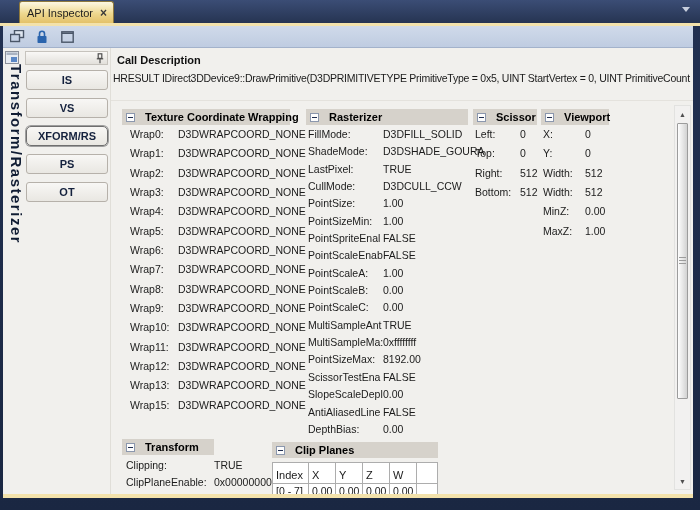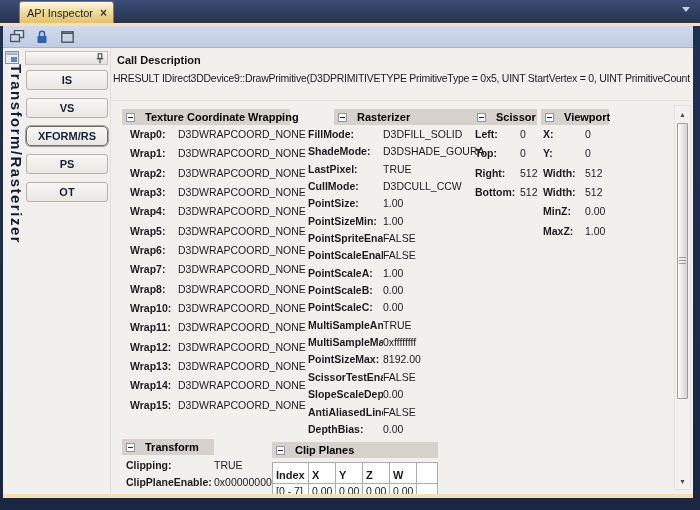--- a/index.html
+++ b/index.html
@@ -66,49 +66,49 @@
   .sec-hdr { position:absolute; height:16px; background:#d6d2cb;
     display:flex; align-items:center; }
   .collapse-box { width:9px; height:9px; margin-left:4px; background:#fdfdfd;
     border:1px solid #8b97ad; position:relative; flex:none; }
   .collapse-box::after { content:""; position:absolute; left:1px; right:1px; top:3px;
     height:1px; background:#1e2c4e; }
   .sec-hdr .t { font-weight:bold; font-size:11px; color:#000; margin-left:10px; white-space:nowrap; }
 
   .rows { position:absolute; font-size:10.5px; color:#1b1b1b; }
   .row { white-space:nowrap; }
-  .row .lbl { display:inline-block; font-weight:bold; overflow:hidden;
+  .row .lbl { display:inline-block; font-weight:normal; overflow:hidden;
     white-space:nowrap; vertical-align:top; }
   .tcw-rows .row, .sci-rows .row, .vp-rows .row { height:19.35px; line-height:19.35px; }
   .ras-rows .row { height:17.35px; line-height:17.35px; }
   .tfm-rows .row { height:17px; line-height:17px; }
   .tcw-rows .lbl { width:48px; height:19.35px; }
   .ras-rows .lbl { width:75px; height:17.35px; }
   .sci-rows .lbl { width:45px; height:19.35px; }
   .vp-rows  .lbl { width:42px; height:19.35px; }
   .tfm-rows .lbl { width:88px; height:17px; }
 
   .tcw-hdr { left:11px;  top:8px;   width:168px; }
   .tcw-rows{ left:19px;  top:24px; }
-  .ras-hdr { left:195px; top:8px;   width:162px;margin-left:28px; }
+  .ras-hdr { left:195px; top:8px;   width:162px; }
   .ras-rows{ left:197px; top:25px; }
   .sci-hdr { left:362px; top:8px;   width:64px; }
   .sci-rows{ left:364px; top:24px; }
   .vp-hdr  { left:430px; top:8px;   width:68px; }
   .vp-rows { left:432px; top:24px; }
   .tfm-hdr { left:11px;  top:338px; width:92px; }
   .tfm-rows{ left:15px;  top:356px; }
   .clip-hdr{ left:161px; top:341px; width:166px; }
 
   .clip-table { position:absolute; left:161px; top:361px; width:165px;
     border-collapse:collapse; background:#fff; font-size:10.5px; color:#1b1b1b;
     border:1px solid #8f8f8f; table-layout:fixed; }
   .clip-table th, .clip-table td { border:1px solid #adadad; padding:0 0 0 3px;
     text-align:left; overflow:hidden; white-space:nowrap; }
-  .clip-table th { height:21px; font-weight:bold; font-size:11px; vertical-align:bottom; padding-bottom:2px; }
+  .clip-table th { height:21px; font-weight:normal; font-size:11px; vertical-align:bottom; padding-bottom:2px; }
   .clip-table td { height:14px; }
 
   
   .scrollbar { left:674px; top:105px; width:17px; height:385px;
     background:#f2f1f0; border:1px solid #e2e2e0; }
   .sb-btn { position:absolute; left:0; width:15px; height:14px;
     display:flex; align-items:center; justify-content:center;
     font-size:7px; color:#4f4f4f; }
   .sb-up { top:1px; } .sb-down { bottom:1px; }
   .sb-thumb { position:absolute; left:2px; top:17px; width:11px; height:276px;
@@ -195,25 +195,25 @@
 
   <div class="row"><span class="lbl">Wrap0:</span><span class="val">D3DWRAPCOORD_NONE</span></div>
       <div class="row"><span class="lbl">Wrap1:</span><span class="val">D3DWRAPCOORD_NONE</span></div>
       <div class="row"><span class="lbl">Wrap2:</span><span class="val">D3DWRAPCOORD_NONE</span></div>
       <div class="row"><span class="lbl">Wrap3:</span><span class="val">D3DWRAPCOORD_NONE</span></div>
       <div class="row"><span class="lbl">Wrap4:</span><span class="val">D3DWRAPCOORD_NONE</span></div>
       <div class="row"><span class="lbl">Wrap5:</span><span class="val">D3DWRAPCOORD_NONE</span></div>
       <div class="row"><span class="lbl">Wrap6:</span><span class="val">D3DWRAPCOORD_NONE</span></div>
       <div class="row"><span class="lbl">Wrap7:</span><span class="val">D3DWRAPCOORD_NONE</span></div>
       <div class="row"><span class="lbl">Wrap8:</span><span class="val">D3DWRAPCOORD_NONE</span></div>
+      <div class="row"><span class="lbl">Wrap9:</span><span class="val">D3DWRAPCOORD_NONE</span></div>
       <div class="row"><span class="lbl">Wrap10:</span><span class="val">D3DWRAPCOORD_NONE</span></div>
       <div class="row"><span class="lbl">Wrap11:</span><span class="val">D3DWRAPCOORD_NONE</span></div>
       <div class="row"><span class="lbl">Wrap12:</span><span class="val">D3DWRAPCOORD_NONE</span></div>
       <div class="row"><span class="lbl">Wrap13:</span><span class="val">D3DWRAPCOORD_NONE</span></div>
-      <div class="row"><span class="lbl">Wrap14:</span><span class="val">D3DWRAPCOORD_NONE</span></div>
       <div class="row"><span class="lbl">Wrap15:</span><span class="val">D3DWRAPCOORD_NONE</span></div>
     </div>
 
   <div class="sec-hdr ras-hdr">
     <span class="collapse-box"></span>
     <span class="t">Rasterizer</span>
   </div>
   <div class="rows ras-rows">
 
   <div class="row"><span class="lbl">FillMode:</span><span class="val">D3DFILL_SOLID</span></div>

